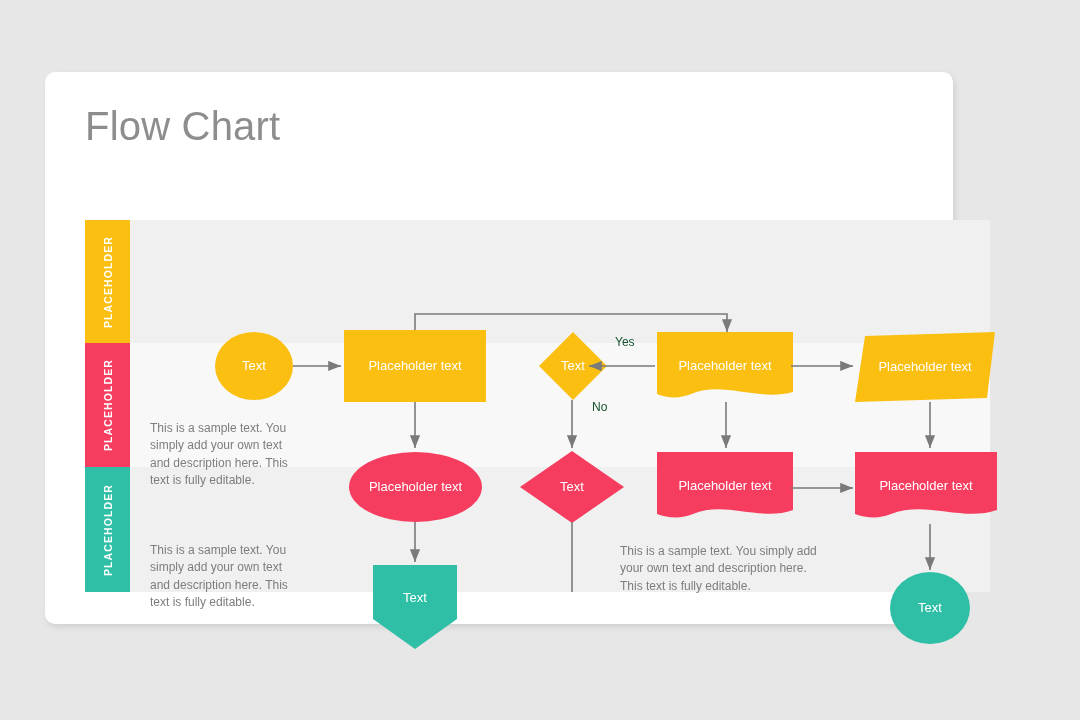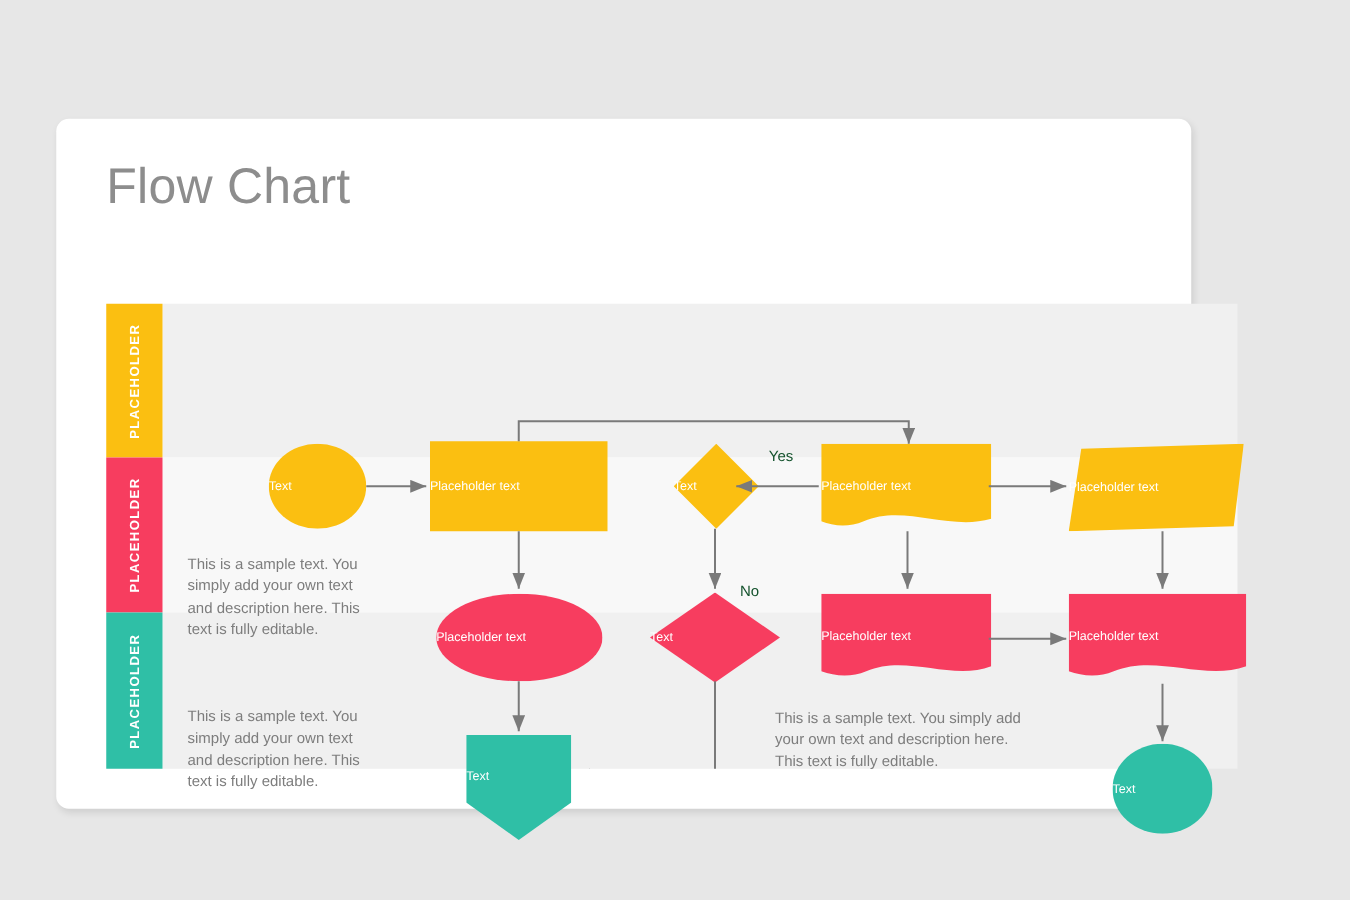--- a/index.html
+++ b/index.html
@@ -10,21 +10,21 @@
     width: 1080px;
     height: 720px;
     background: #e7e7e7;
     font-family: "Liberation Sans", sans-serif;
     overflow: hidden;
   }
 
   #slide {
     position: absolute;
     left: 45px;
-    top: 95px;
+    top: 72px;
     width: 908px;
     height: 552px;
     background: #ffffff;
     box-shadow: 2px 3px 6px rgba(0,0,0,0.10);
     border-radius: 10px;
   }
 
   #title {
     position: absolute;
     left: 40px;
@@ -82,23 +82,23 @@
     font-weight: bold;
     letter-spacing: 1.1px;
     white-space: nowrap;
   }
 
   
   .shape {
     position: absolute;
     display: flex;
     align-items: center;
-    justify-content: flex-start;
+    justify-content: center;
     color: #ffffff;
-    font-size: 10px;
+    font-size: 13px;
     text-align: center;
     box-sizing: border-box;
   }
   .shape .lbl { position: relative; z-index: 3; line-height: 1.1; }
   .shape svg { position: absolute; left: 0; top: 0; z-index: 1; }
 
   .desc {
     position: absolute;
     color: #7d7d7d;
     font-size: 12px;
@@ -197,21 +197,21 @@
     </div>
 
     <div class="shape" style="left:454px; top:112px; width:68px; height:68px;">
       <svg width="68" height="68" viewBox="0 0 68 68">
           <polygon points="34,0 68,34 34,68 0,34" fill="#FBBF11"></polygon>
         </svg>
       <span class="lbl">Text</span>
     </div>
 
     <div class="flowlabel" style="left:530px; top:115px;">Yes</div>
-    <div class="flowlabel" style="left:507px; top:180px;margin-top:43px;">No</div>
+    <div class="flowlabel" style="left:507px; top:180px;">No</div>
 
     <div class="shape" style="left:572px; top:112px; width:136px; height:72px;">
       <svg width="136" height="72" viewBox="0 0 136 72">
         <path d="M0,0 L136,0 L136,60 C102,70 66,48 34,62 C22,67 10,66 0,62 Z" fill="#FBBF11"></path>
       </svg>
       <span class="lbl" style="margin-top:-4px;">Placeholder text</span>
     </div>
 
     <div class="shape" style="left:770px; top:112px; width:140px; height:70px;">
       <svg width="140" height="70" viewBox="0 0 140 70">

